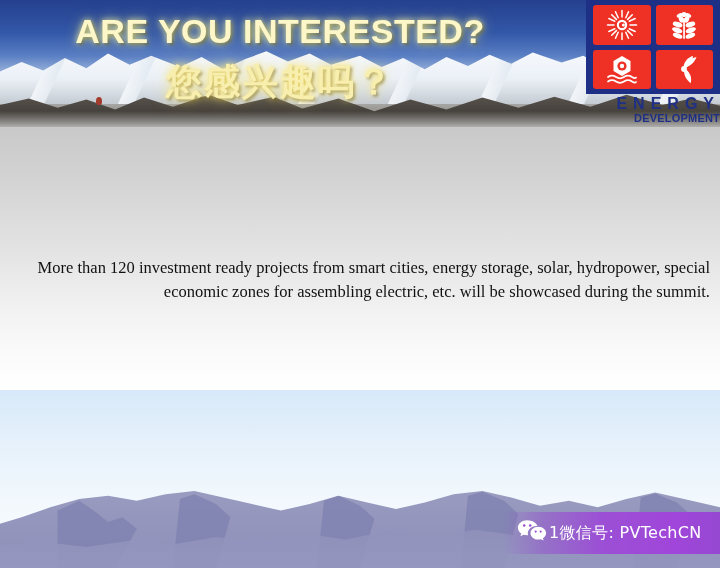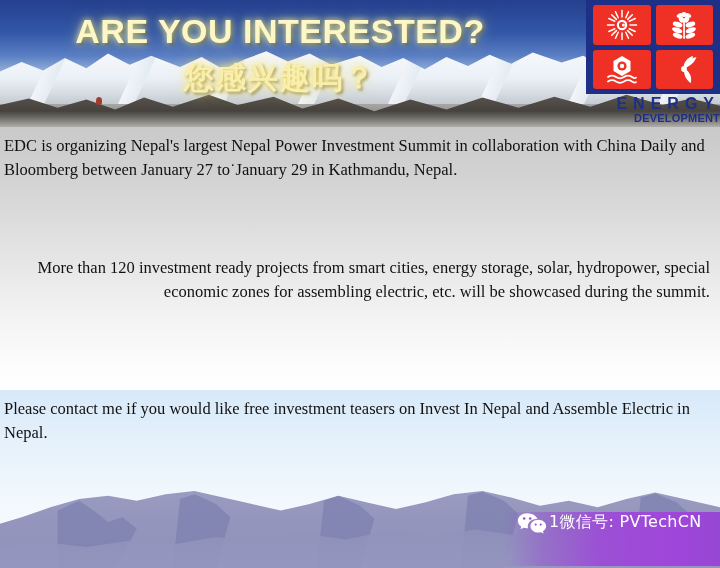--- a/index.html
+++ b/index.html
@@ -83,21 +83,21 @@
     text-shadow: 0 0 6px rgba(255,255,160,.85), 2px 2px 3px rgba(70,60,0,.55), 0 0 14px rgba(255,240,120,.5);
     white-space: nowrap;
   }
   .subheadline {
     position: absolute;
     left: 0; top: 58px;
     width: 560px;
     text-align: center;
     font-family: "DejaVu Sans", "Liberation Sans", sans-serif;
     font-weight: bold;
-    font-size: 30px;
+    font-size: 36px;
     letter-spacing: 2px;
     color: #f8eeae;
     text-shadow: 0 0 7px rgba(255,235,120,.95), 2px 2px 3px rgba(80,65,0,.55), 0 0 16px rgba(255,225,90,.55);
     white-space: nowrap;
   }
 
   
   .logo {
     position: absolute;
     left: 586px; top: 0;
@@ -215,24 +215,24 @@
       36% 58%, 42% 44%, 48% 54%, 54% 40%, 60% 50%, 66% 38%, 72% 48%,
       78% 36%, 84% 46%, 90% 34%, 96% 44%, 100% 38%, 100% 100%
     );
     opacity: .85;
   }
 
   
   .watermark {
     position: absolute;
     left: 503px; top: 512px;
-    width: 217px; height: 54px;
+    width: 217px; height: 42px;
     background: linear-gradient(to right, rgba(138,94,196,0) 0%, rgba(150,86,206,.55) 18%, rgba(156,76,214,.95) 45%, rgba(160,70,218,1) 78%, rgba(150,72,210,1) 100%);
     display: flex;
-    align-items: flex-start;
+    align-items: center;
     gap: 2px;
     padding-left: 14px;
     box-sizing: border-box;
   }
   .wechat-icon { flex: 0 0 auto; }
   .wm-text {
     font-family: "DejaVu Sans", "Liberation Sans", sans-serif;
     font-size: 16px;
     color: #ffffff;
     white-space: nowrap;
@@ -335,29 +335,27 @@
     <div class="logo-words">
       <div class="logo-energy">ENERGY</div>
       <div class="logo-dev">DEVELOPMENT COUNCIL</div>
     </div>
   </div>
 
   <div class="body-top"></div>
   <div class="body-bottom"></div>
 
   <div class="para" id="p1">
-    <div class="en">EDC is organizing Nepal's largest Nepal Power Investment Summit in collaboration with China Daily and Bloomberg between January 27 to˙January 29 in Kathmandu, Nepal.</div>
   </div>
 
   <div class="para" id="p2">
     <div class="en">More than 120 investment ready projects from smart cities, energy storage, solar, hydropower, special economic zones for assembling electric, etc.  will be showcased during the summit.</div>
   </div>
 
   <div class="para" id="p3">
-    <div class="en">Please contact me if you would like free investment teasers on  Invest In Nepal and Assemble Electric in Nepal.</div>
   </div>
 
   <div class="mtn-wrap">
     <div class="mtn-back"></div>
     <div class="mtn-shade"></div>
     <div class="mtn-front"></div>
   </div>
 
   <div class="watermark">
     <span class="wechat-icon">

